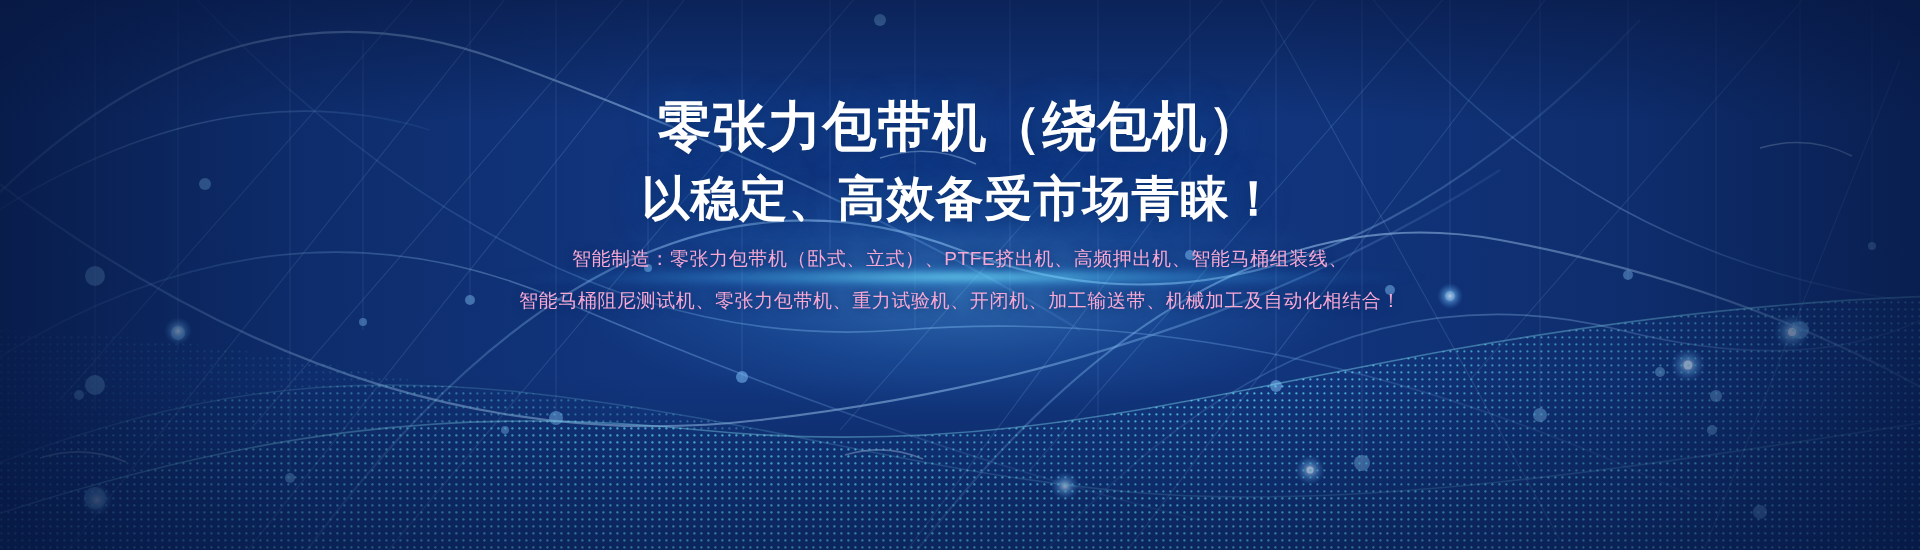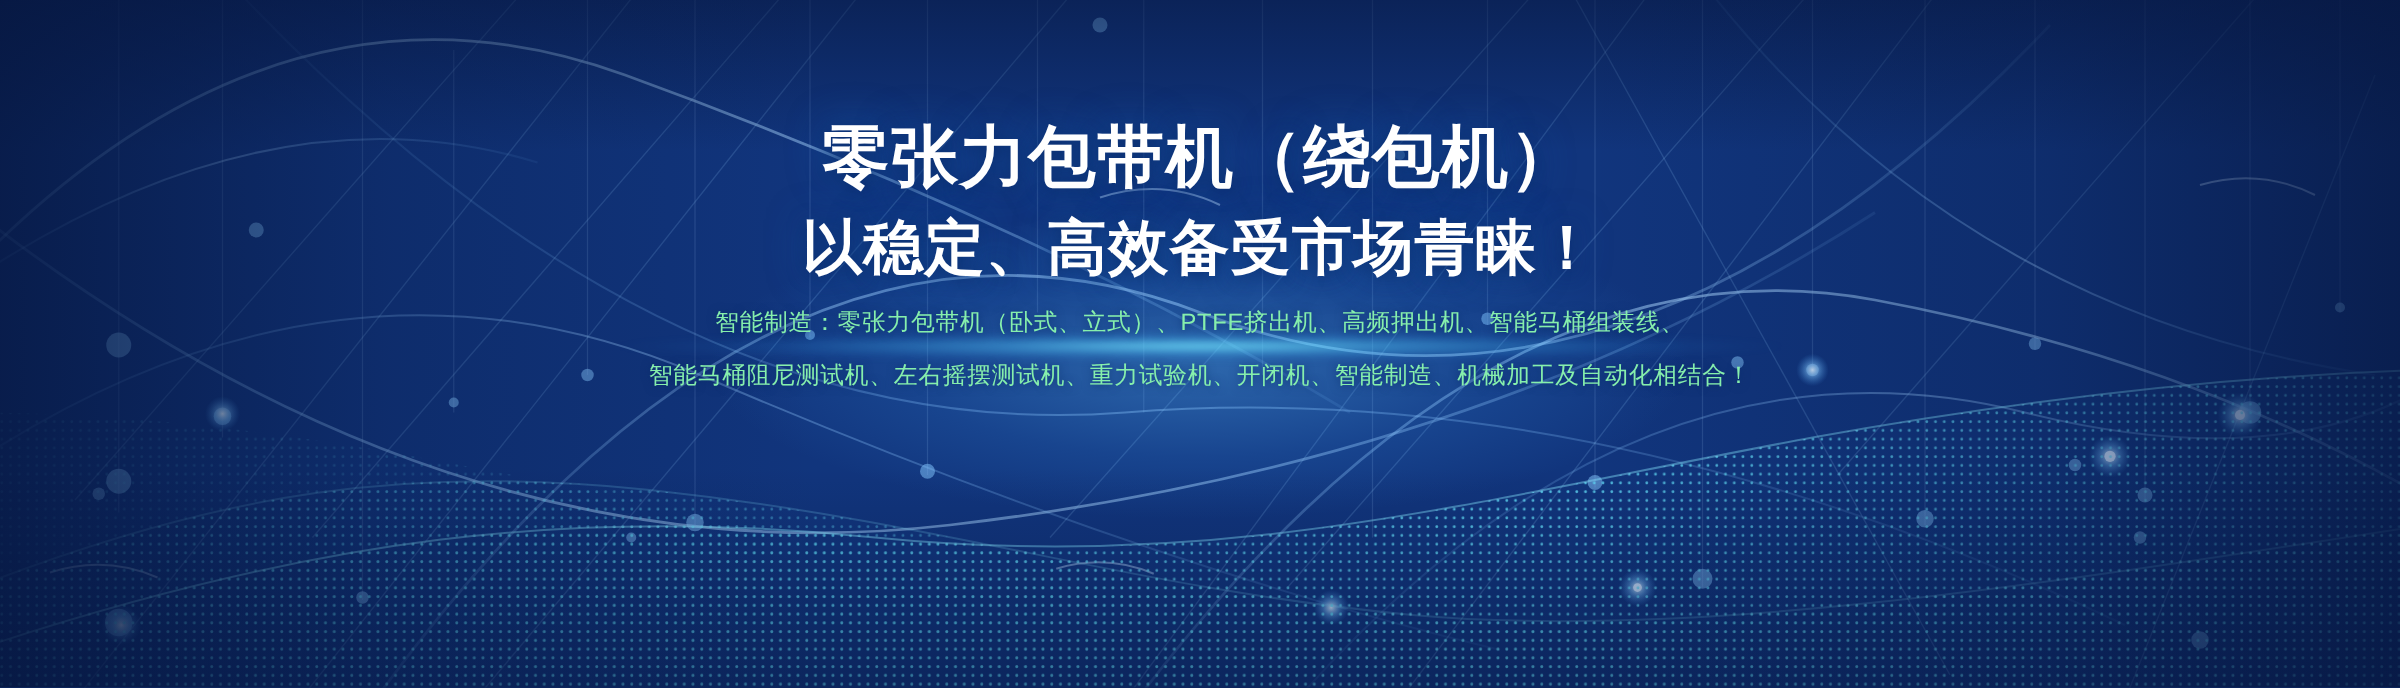--- a/index.html
+++ b/index.html
@@ -69,21 +69,21 @@
     font-size:54px;
     line-height:60px;
   }
   #title2{
     position:absolute;top:168px;left:0;right:0;
     font-size:48px;
     line-height:62px;
   }
   .desc-line{
     position:absolute;left:0;right:0;
-    color:#86efac;
+    color:#f9a8d4;
     font-size:19px;
     line-height:26px;
     letter-spacing:0.6px;
     white-space:nowrap;
     text-shadow:0 1px 8px rgba(8,40,100,0.8);
   }
   #desc1{top:246px;}
   #desc2{top:288px;}
 </style>
 </head>
@@ -263,16 +263,16 @@
   </div>
 
   <div class="center-glow"></div>
   <div class="center-streak"></div>
   <div class="layer vignette"></div>
 
   <div class="content">
     <div id="title1" class="title-line">零张力包带机（绕包机）</div>
     <div id="title2" class="title-line">以稳定、高效备受市场青睐！</div>
     <div id="desc1" class="desc-line">智能制造：零张力包带机（卧式、立式）、PTFE挤出机、高频押出机、智能马桶组装线、</div>
-    <div id="desc2" class="desc-line">智能马桶阻尼测试机、左右摇摆测试机、重力试验机、开闭机、智能制造、机械加工及自动化相结合！</div>
+    <div id="desc2" class="desc-line">智能马桶阻尼测试机、零张力包带机、重力试验机、开闭机、加工输送带、机械加工及自动化相结合！</div>
   </div>
 
 </div>
 
 </body></html>

